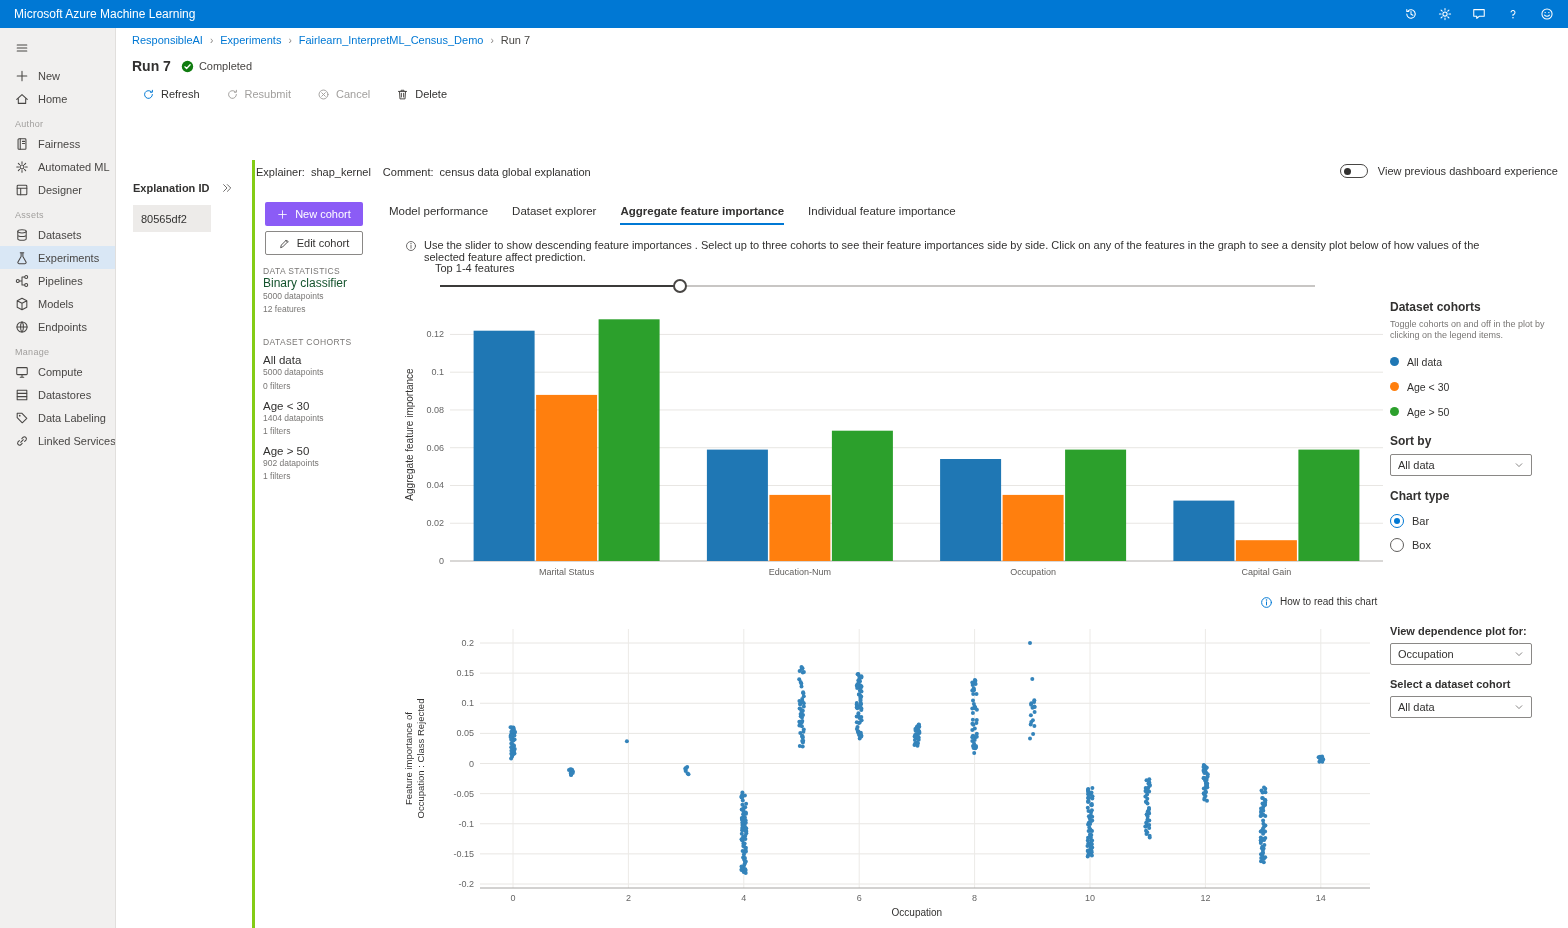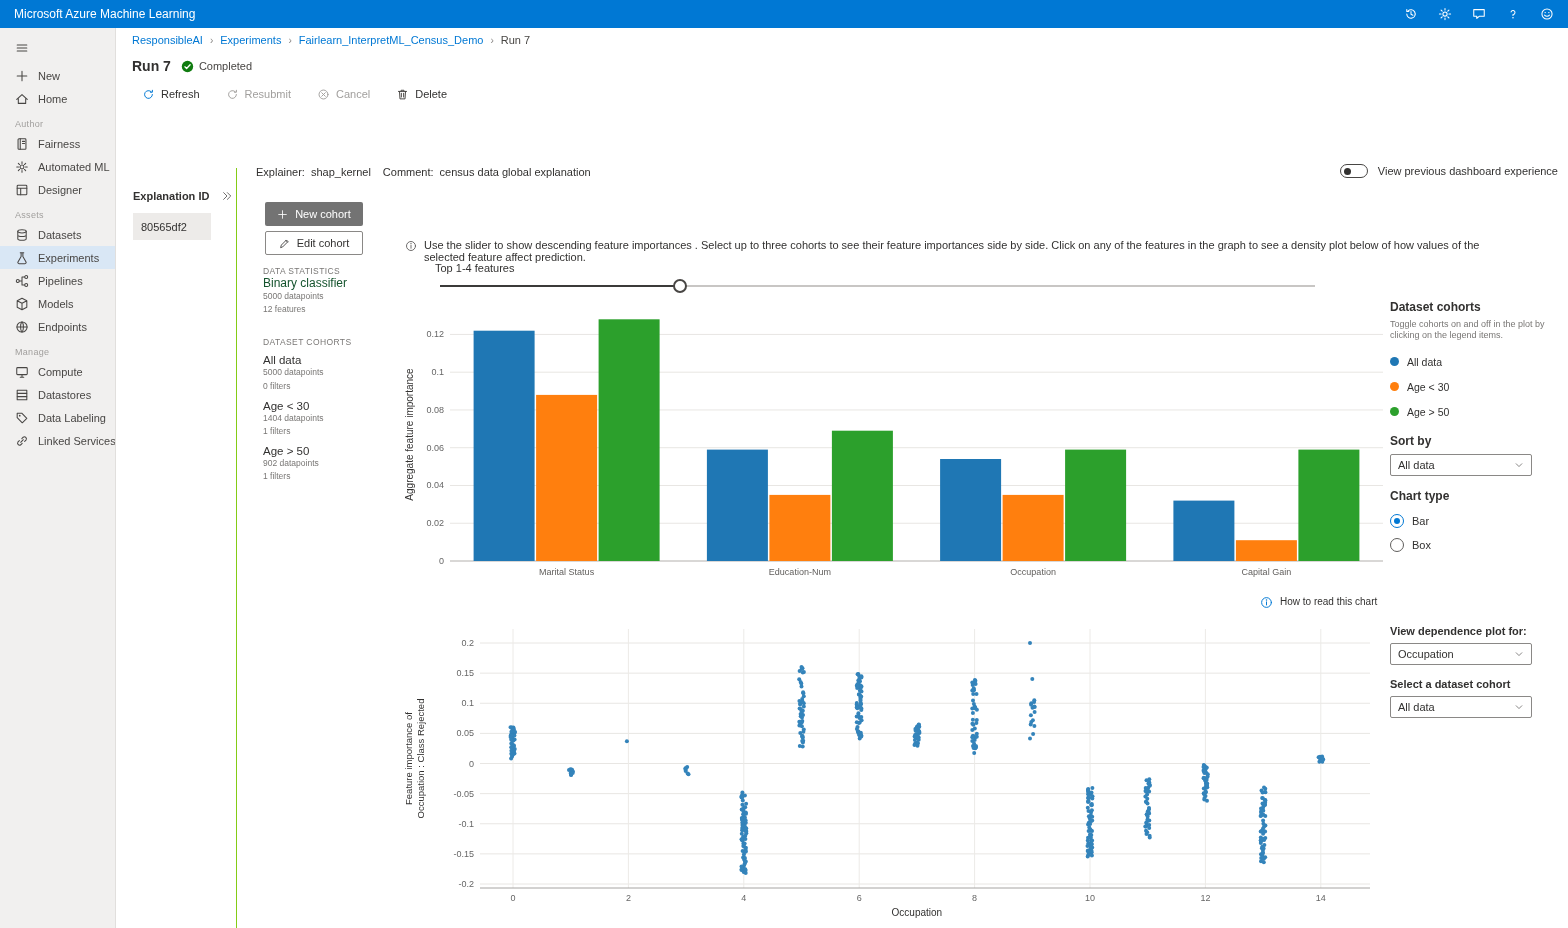--- a/index.html
+++ b/index.html
@@ -45,33 +45,33 @@
   .cmd.accent-icon .ic{color:#0078d4}
   .cmd.disabled{color:#a19f9d;cursor:default}
   .cmd.disabled .ic{color:#a19f9d}
 
   .tabs{position:absolute;top:90px;left:16px;display:flex;font-size:11.5px}
   .tab{padding:8px 12px 9px;cursor:pointer;position:relative;color:#323130}
   .tab.active{font-weight:bold}
   .tab.active::after{content:"";position:absolute;left:10px;right:10px;bottom:0;height:2px;background:#0078d4}
 
   .content{position:absolute;top:124px;left:0;right:0;bottom:0}
-  .exp-panel{position:absolute;left:0;top:16px;bottom:0;width:121px;border-right:1px solid #84cc16;padding:22px 0 0 17px}
+  .exp-panel{position:absolute;left:0;top:8px;bottom:0;width:139px;border-right:3px solid #84cc16;padding:22px 0 0 17px}
   .exp-panel-header{display:flex;align-items:center;gap:12px;font-size:11px;font-weight:bold}
   .exp-panel-header .ic{width:12px;height:12px;color:#605e5c;cursor:pointer}
   .exp-id-item{margin-top:11px;width:78px;height:27px;background:#edebe9;display:flex;align-items:center;padding-left:8px;font-size:11px;cursor:pointer}
 
   .exp-main{position:absolute;left:121px;top:0;right:0;bottom:0}
   .explainer-row{position:absolute;left:19px;top:14px;display:flex;gap:6px;font-size:11px;align-items:center}
   .explainer-row .lbl{font-weight:normal}
   .dash-toggle{position:absolute;right:10px;top:12px;display:flex;align-items:center;gap:10px;font-size:11px}
   .toggle{width:28px;height:14px;border:1px solid #484644;border-radius:8px;position:relative;background:#fff;cursor:pointer;flex:none}
   .toggle-knob{position:absolute;left:3px;top:2.5px;width:7px;height:7px;border-radius:50%;background:#323130}
 
-  .btn-primary{position:absolute;left:28px;top:50px;width:98px;height:24px;background:#737373;color:#fff;border:none;border-radius:2px;display:flex;align-items:center;justify-content:center;gap:7px;font-size:11px;cursor:pointer}
+  .btn-primary{position:absolute;left:28px;top:50px;width:98px;height:24px;background:#8b5cf6;color:#fff;border:none;border-radius:2px;display:flex;align-items:center;justify-content:center;gap:7px;font-size:11px;cursor:pointer}
   .btn-primary .ic{width:11px;height:11px;color:#fff}
   .btn-outline{position:absolute;left:28px;top:79px;width:98px;height:24px;background:#fff;border:1px solid #8a8886;border-radius:2px;display:flex;align-items:center;justify-content:center;gap:7px;font-size:11px;cursor:pointer;color:#323130}
   .btn-outline .ic{width:11px;height:11px;color:#323130}
 
   .subtabs{position:absolute;left:140px;top:47px;display:flex}
   .subtab{padding:6px 12px 8px;font-size:11.5px;cursor:pointer;position:relative;color:#323130}
   .subtab.active{font-weight:bold}
   .subtab.active::after{content:"";position:absolute;left:12px;right:12px;bottom:0;height:2px;background:#0078d4}
 
   .info-row{position:absolute;left:168px;top:87px;right:46px;display:flex;gap:7px;font-size:11px;color:#323130;align-items:flex-start}
@@ -351,20 +351,26 @@
             </svg>
           <span>New cohort</span>
         </button>
         <button class="btn-outline">
           <svg class="ic" viewBox="0 0 16 16" id="i-pencil">
               <path class="st" d="M2.5 13.5l.9-3.2 7.4-7.4 2.3 2.3-7.4 7.4zM10 3.7l2.3 2.3"></path>
             </svg>
           <span>Edit cohort</span>
         </button>
 
+        <div class="subtabs" id="subtabs">
+            <div class="subtab">Model performance</div>
+            <div class="subtab">Dataset explorer</div>
+            <div class="subtab active">Aggregate feature importance</div>
+            <div class="subtab">Individual feature importance</div>
+          </div>
 
         <div class="info-row">
           <svg class="ic info-ic-svg" viewBox="0 0 16 16" id="i-info1">
               <circle class="st" cx="8" cy="8" r="6"></circle>
               <path class="st" d="M8 7.2V11"></path>
               <circle class="fl" cx="8" cy="4.9" r=".9"></circle>
             </svg>
           <span>Use the slider to show descending feature importances . Select up to three cohorts to see their feature importances side by side. Click on any of the features in the graph to see a density plot below of how values of the selected feature affect prediction.</span>
         </div>
 

